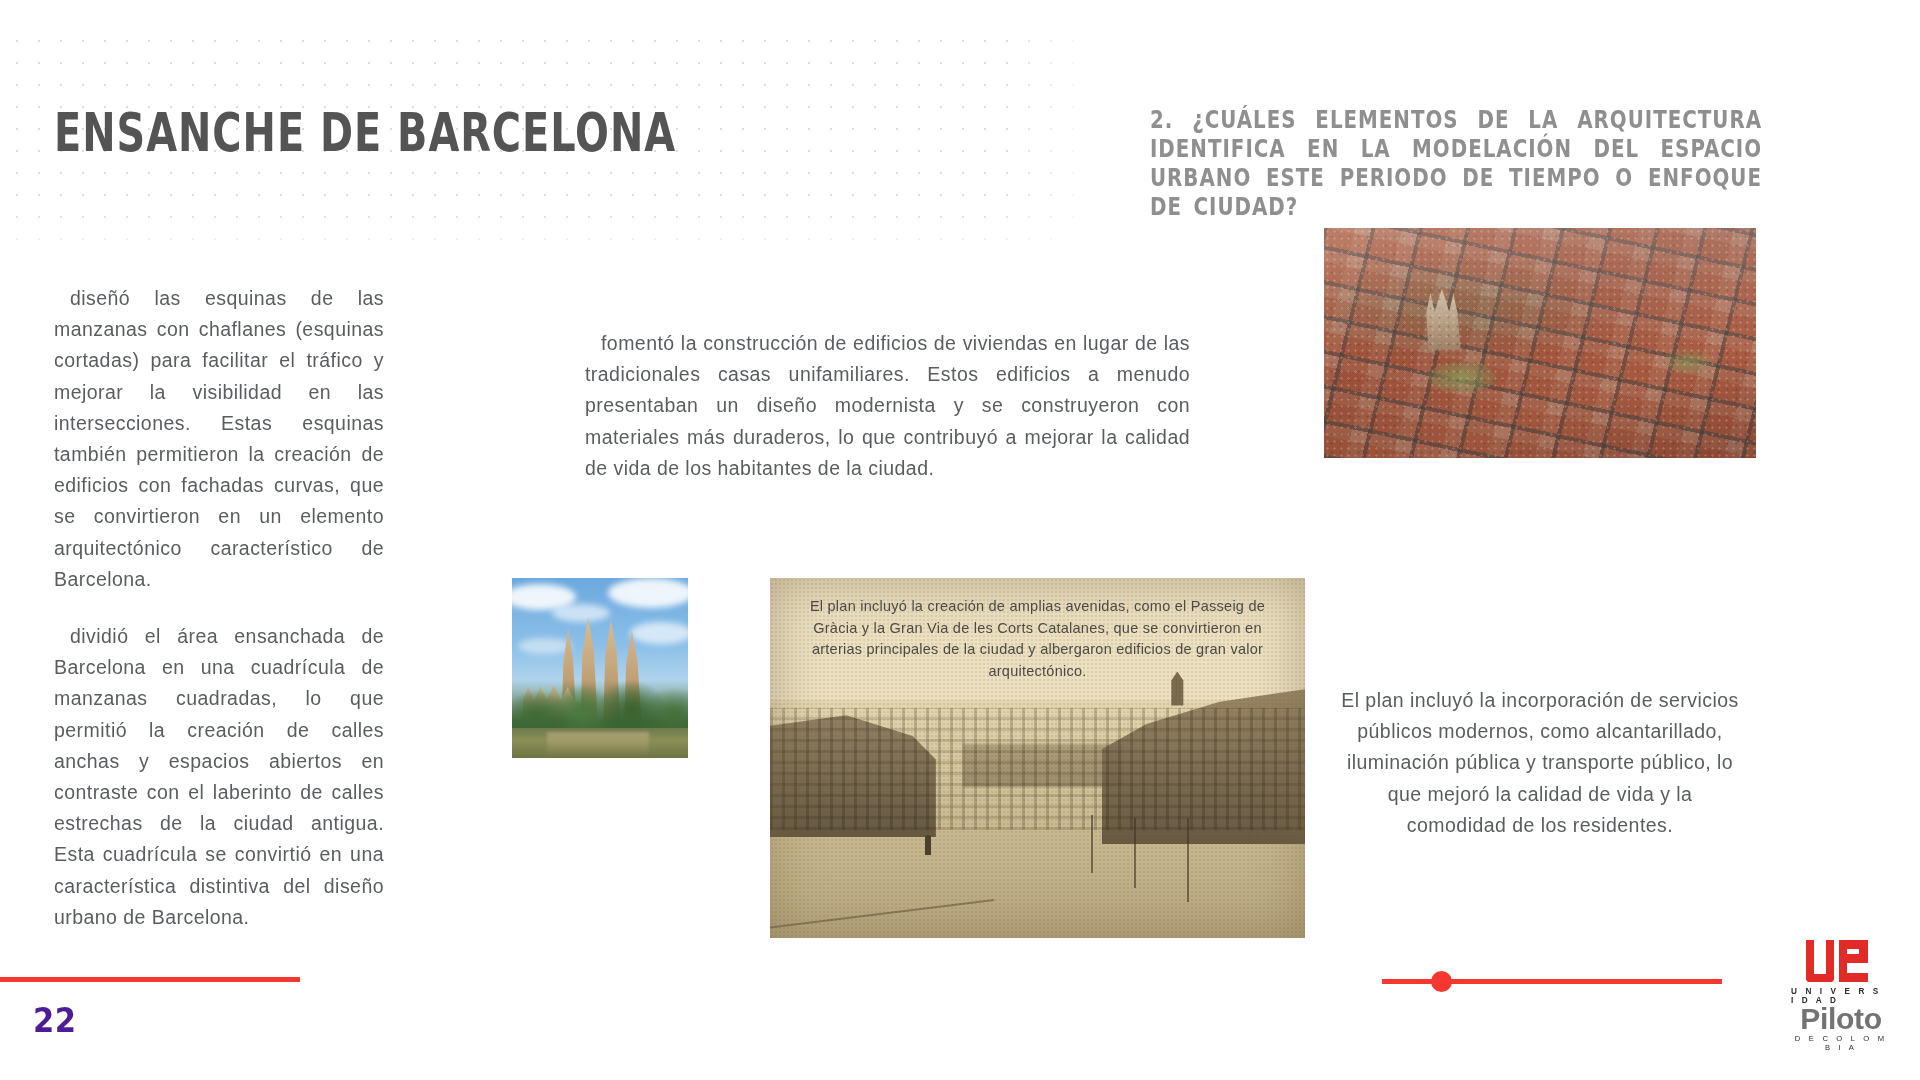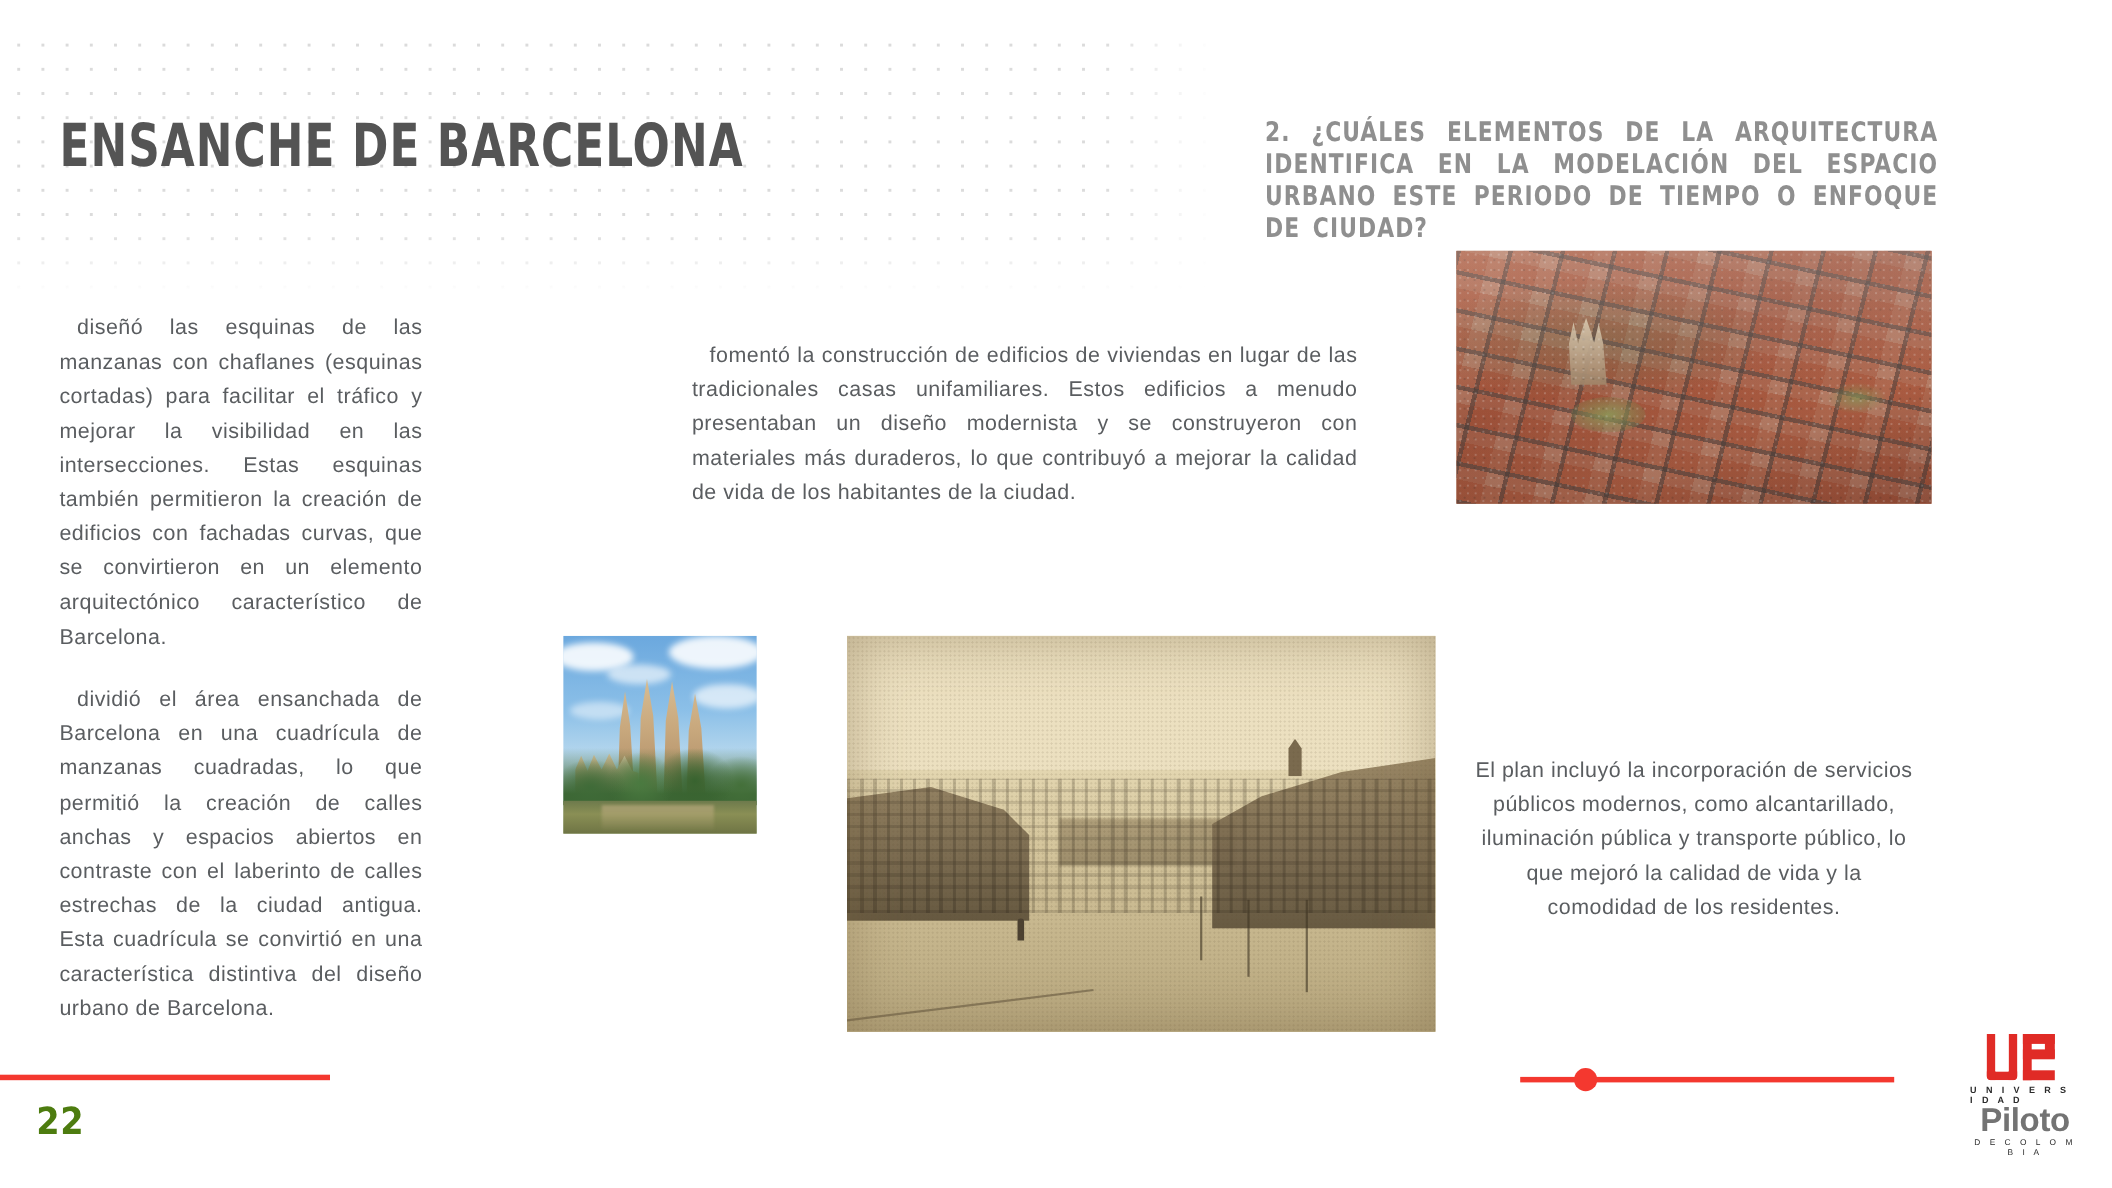--- a/index.html
+++ b/index.html
@@ -56,21 +56,21 @@
     font-size:19.5px;
     line-height:31.2px;
     letter-spacing:.45px;
     text-align:justify;
     font-weight:300;
   }
   .body-col p + p { margin-top:26px; }
   .body-col p { text-indent:16px; }
 
   #col-left  { left:54px;  top:283px; width:330px; }
-  #col-mid   { left:585px; top:308px; width:605px;margin-left:44px; }
+  #col-mid   { left:585px; top:328px; width:605px; }
   #col-right { left:1340px;top:685px; width:400px; text-align:center; }
   #col-right p { text-indent:0; }
 
   
   #img-aerial{
     position:absolute; left:1324px; top:228px; width:432px; height:230px;
     overflow:hidden; background:#b5插;
     background-color:#a8715c;
   }
   .ae-base{
@@ -255,21 +255,21 @@
     position:absolute; left:1382px; top:979px; width:340px; height:5px;
     background:#f4382f;
   }
   #rule-dot{
     position:absolute; left:1431px; top:971px; width:21px; height:21px;
     border-radius:50%; background:#f4382f;
   }
   #page-number{
     position:absolute; left:33px; top:1000px;
     font-family:"Liberation Sans Narrow","DejaVu Sans Condensed","Liberation Sans",sans-serif;
-    font-size:34px; font-weight:bold; color:#4d7c0f; letter-spacing:.5px;
+    font-size:34px; font-weight:bold; color:#4c1d95; letter-spacing:.5px;
   }
 
   
   #logo{ position:absolute; left:1791px; top:940px; width:100px; height:108px; }
   #logo-mark{ position:relative; width:70px; height:42px; margin:0 auto 5px; }
   .lm-u{
     position:absolute; left:0; top:0; width:28px; height:42px;
     border:8px solid #e02b26; border-top:none;
     border-radius:0 0 4px 4px;
   }
@@ -360,20 +360,21 @@
   <div class="sp-bld-r"></div>
   <div class="sp-tower"></div>
   <div class="sp-windows"></div>
   <div class="sp-person"></div>
   <div class="sp-pole sp-p1"></div>
   <div class="sp-pole sp-p2"></div>
   <div class="sp-pole sp-p3"></div>
   <div class="sp-rail"></div>
   <div class="sp-grain"></div>
   <div class="sp-vig"></div>
+  <div id="sepia-caption">El plan incluyó la creación de amplias avenidas, como el Passeig de Gràcia y la Gran Via de les Corts Catalanes, que se convirtieron en arterias principales de la ciudad y albergaron edificios de gran valor arquitectónico.</div>
 </div>
 
 <div id="rule-left"></div>
 <div id="rule-right"></div>
 <div id="rule-dot"></div>
 <div id="page-number">22</div>
 
 <div id="logo">
   <div id="logo-mark">
     <div class="lm-u"></div>

